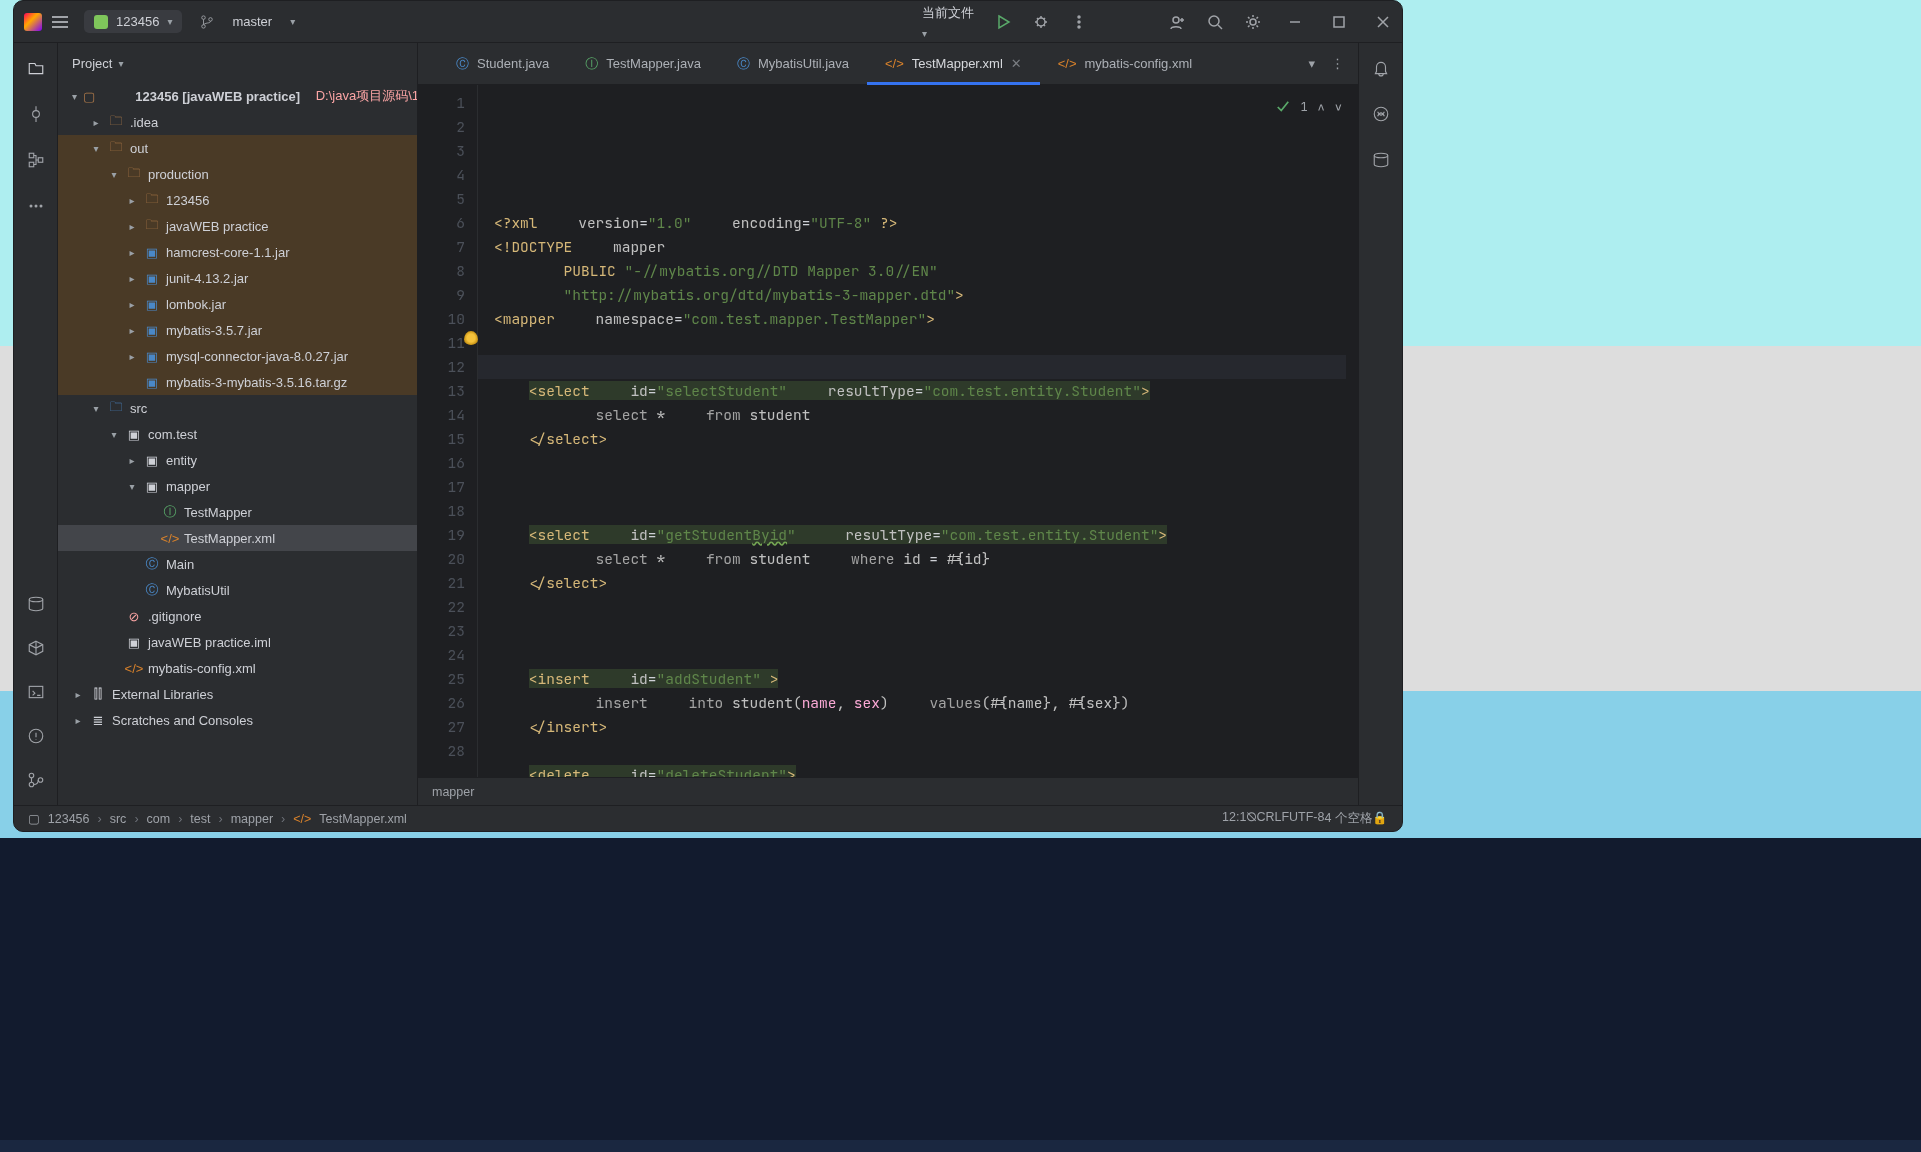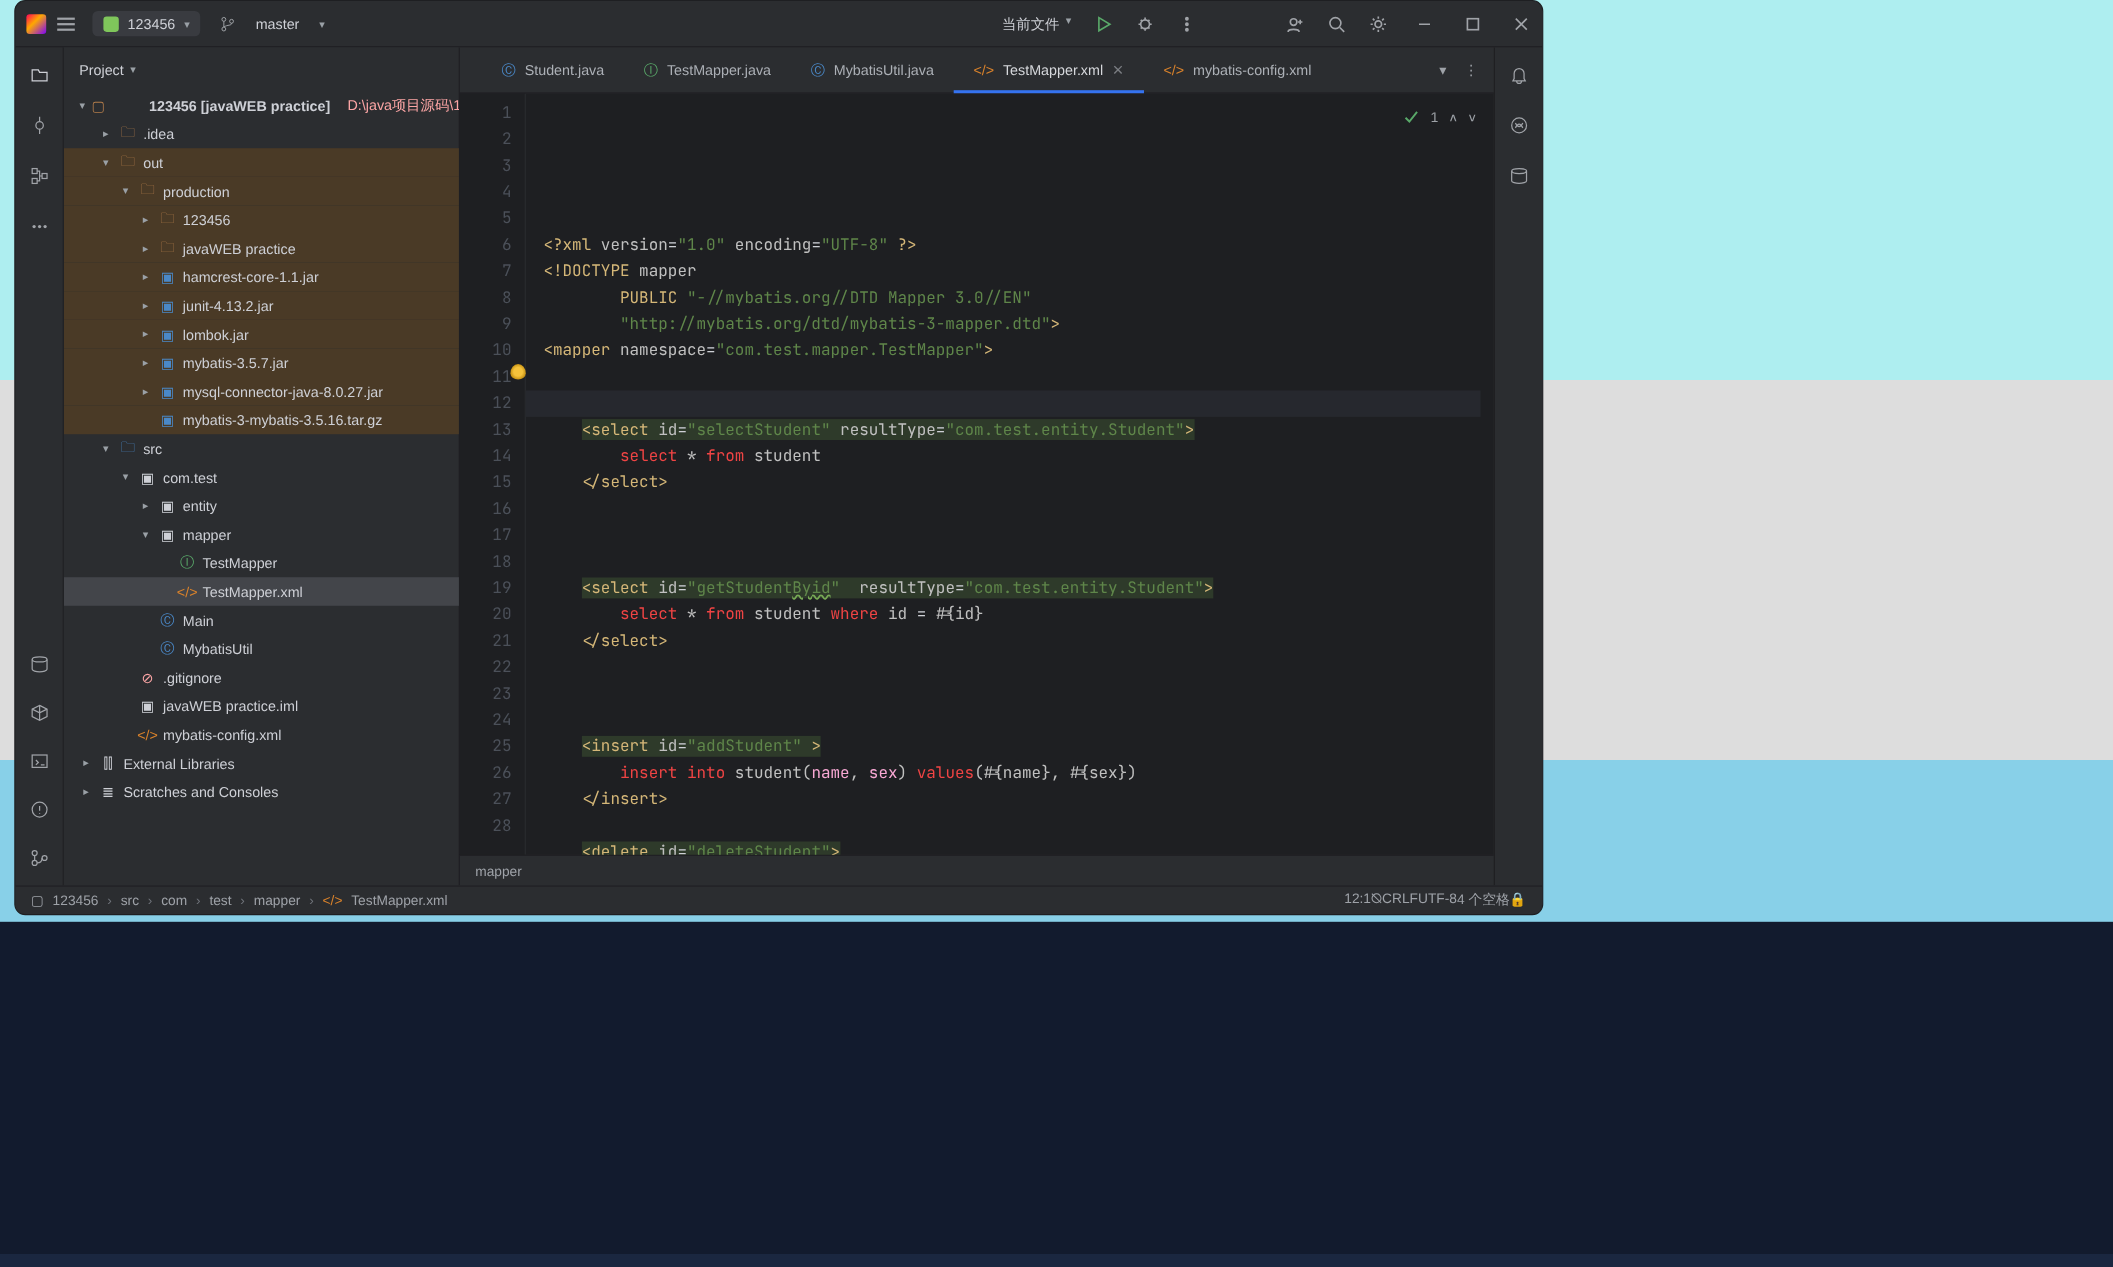--- a/index.html
+++ b/index.html
@@ -187,23 +187,23 @@
   .bulb {
     position: absolute;
     left: -14px;
     top: calc(6px + 24px * 10);
     width: 14px; height: 14px;
     background: radial-gradient(circle,#f5c23b 40%,#c79214 70%);
     border-radius: 50% 50% 50% 50% / 60% 60% 40% 40%;
     z-index: 2;
   }
   .c-tag { color: #d5b778; }
-  .c-attr { color: #c0c0c0; }
+  .c-attr { color: #c0c0c0; margin-left: 32px; }
   .c-str  { color: #5f864a; }
-  .c-kw   { color: #ef4444; }
+  .c-kw   { color: #a3a3a3; margin-left: 32px; }
   .c-txt  { color: #c0c0c0; }
   .c-ident{ color: #f9a8d4; }
   .hl-bg  { background: #2e3a2a; }
 
   .inspect-badge {
     position: absolute; right: 16px; top: 10px;
     color: #9ea2a8; font-size: 12px;
     display: flex; align-items: center; gap: 10px;
     z-index: 3;
   }
@@ -255,21 +255,21 @@
           <circle cx="4" cy="3" r="2" stroke="#a0a3a8" fill="none"></circle>
           <circle cx="4" cy="13" r="2" stroke="#a0a3a8" fill="none"></circle>
           <circle cx="12" cy="5" r="2" stroke="#a0a3a8" fill="none"></circle>
           <path d="M4 5v6M12 7c0 3-4 1-8 4" stroke="#a0a3a8" fill="none"></path>
         </svg>
       <span>master</span>
       <span class="chev">▾</span>
     </div>
     <div class="spacer"></div>
     <div class="tb-icons">
-      <div style="display:flex;align-items:flex-start;gap:6px;">
+      <div style="display:flex;align-items:flex-start;gap:6px;flex-direction:column;">
         <span>当前文件</span>
         <span class="chev">▾</span>
       </div>
       <span class="tb-icon">
           <svg viewBox="0 0 16 16">
             <path d="M4 2l10 6-10 6z" stroke="#59a869"></path>
           </svg>
         </span>
       <span class="tb-icon">
           <svg viewBox="0 0 16 16">

